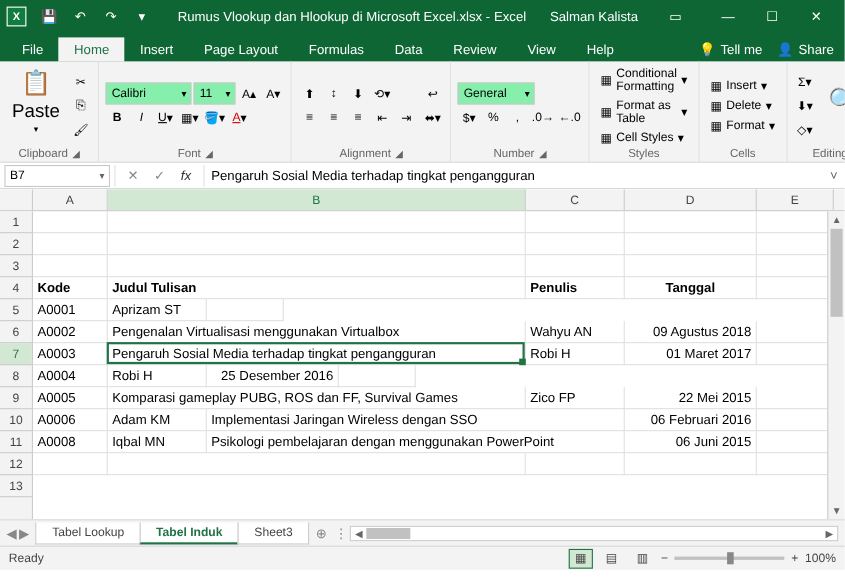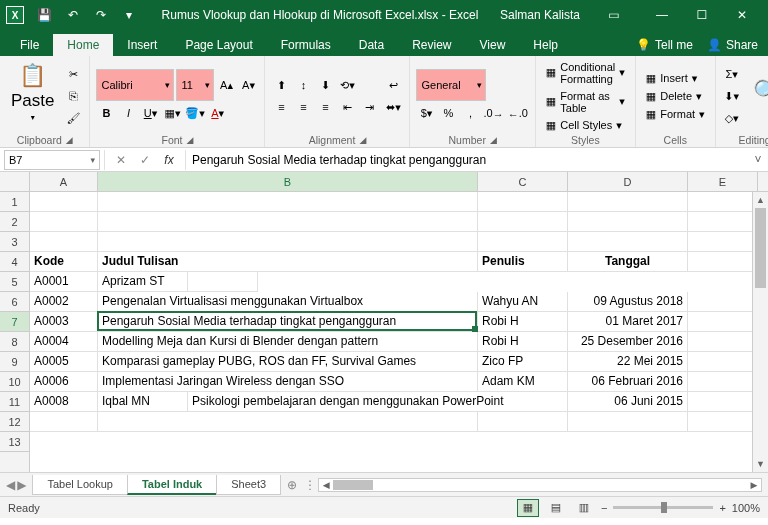--- a/index.html
+++ b/index.html
@@ -29,21 +29,21 @@
 .ribbon-group { border-right: 1px solid #e1e1e1; padding: 3px 6px 1px 6px; display: flex; flex-direction: column; justify-content: space-between; }
 .ribbon-group-label { text-align: center; font-size: 10.5px; color: #666; padding-top: 1px; display: flex; justify-content: center; align-items: center; gap: 4px; }
 .ribbon-group-label .launcher { font-size: 9px; }
 .ribbon-body { display: flex; gap: 4px; flex: 1; }
 .rb-col { display: flex; flex-direction: column; gap: 2px; justify-content: center; }
 .rb-row { display: flex; gap: 2px; align-items: center; }
 .rb-btn { min-width: 20px; height: 20px; display: flex; align-items: center; justify-content: center; cursor: pointer; border: 1px solid transparent; font-size: 11px; }
 .rb-btn.big { height: 66px; flex-direction: column; gap: 2px; padding: 0 4px; }
 .rb-btn.big .ico { font-size: 22px; }
 .rb-btn.big .lbl { font-size: 17px; }
-.rb-dropdown { background: #fca5a5; border: 1px solid #c8c8c8; height: 32px; font-size: 11px; display: flex; align-items: center; padding: 0 4px; cursor: pointer; }
+.rb-dropdown { background: #86efac; border: 1px solid #c8c8c8; height: 20px; font-size: 11px; display: flex; align-items: center; padding: 0 4px; cursor: pointer; }
 .rb-txt-btn { display: flex; align-items: center; gap: 4px; padding: 1px 4px; cursor: pointer; font-size: 11px; }
 
 
 .fbar { height: 24px; border-bottom: 1px solid #d4d4d4; display: flex; align-items: center; background: #fff; }
 .namebox { width: 96px; height: 20px; margin: 0 4px; border: 1px solid #c8c8c8; font-size: 11px; display: flex; align-items: center; padding: 0 4px; }
 .namebox .dd { margin-left: auto; font-size: 9px; color: #666; }
 .fbar-btns { display: flex; gap: 4px; padding: 0 6px; border-left: 1px solid #e1e1e1; border-right: 1px solid #e1e1e1; }
 .fbar-btn { width: 20px; height: 20px; display: flex; align-items: center; justify-content: center; color: #888; cursor: pointer; font-size: 12px; }
 .fbar-input { flex: 1; padding: 0 6px; font-size: 12px; }
 .fbar-expand { width: 20px; display: flex; align-items: center; justify-content: center; color: #666; cursor: pointer; }
@@ -370,36 +370,35 @@
         </div>
       <div class="row">
           <div class="cell w-a">A0003</div>
           <div class="cell w-b">Pengaruh Sosial Media terhadap tingkat pengangguran</div>
           <div class="cell w-c">Robi H</div>
           <div class="cell w-d right">01 Maret 2017</div>
           <div class="cell w-e"></div>
         </div>
       <div class="row">
           <div class="cell w-a">A0004</div>
-          <div class="cell w-b">Modelling Meja dan Kursi di Blender dengan pattern</div>
           <div class="cell w-c">Robi H</div>
           <div class="cell w-d right">25 Desember 2016</div>
           <div class="cell w-e"></div>
         </div>
       <div class="row">
           <div class="cell w-a">A0005</div>
           <div class="cell w-b">Komparasi gameplay PUBG, ROS dan FF, Survival Games</div>
           <div class="cell w-c">Zico FP</div>
           <div class="cell w-d right">22 Mei 2015</div>
           <div class="cell w-e"></div>
         </div>
       <div class="row">
           <div class="cell w-a">A0006</div>
+          <div class="cell w-c">Adam KM</div>
           <div class="cell w-b">Implementasi Jaringan Wireless dengan SSO</div>
-          <div class="cell w-c">Adam KM</div>
           <div class="cell w-d right">06 Februari 2016</div>
           <div class="cell w-e"></div>
         </div>
       <div class="row">
           <div class="cell w-a">A0008</div>
           <div class="cell w-c">Iqbal MN</div>
           <div class="cell w-b">Psikologi pembelajaran dengan menggunakan PowerPoint</div>
           <div class="cell w-d right">06 Juni 2015</div>
           <div class="cell w-e"></div>
         </div>

